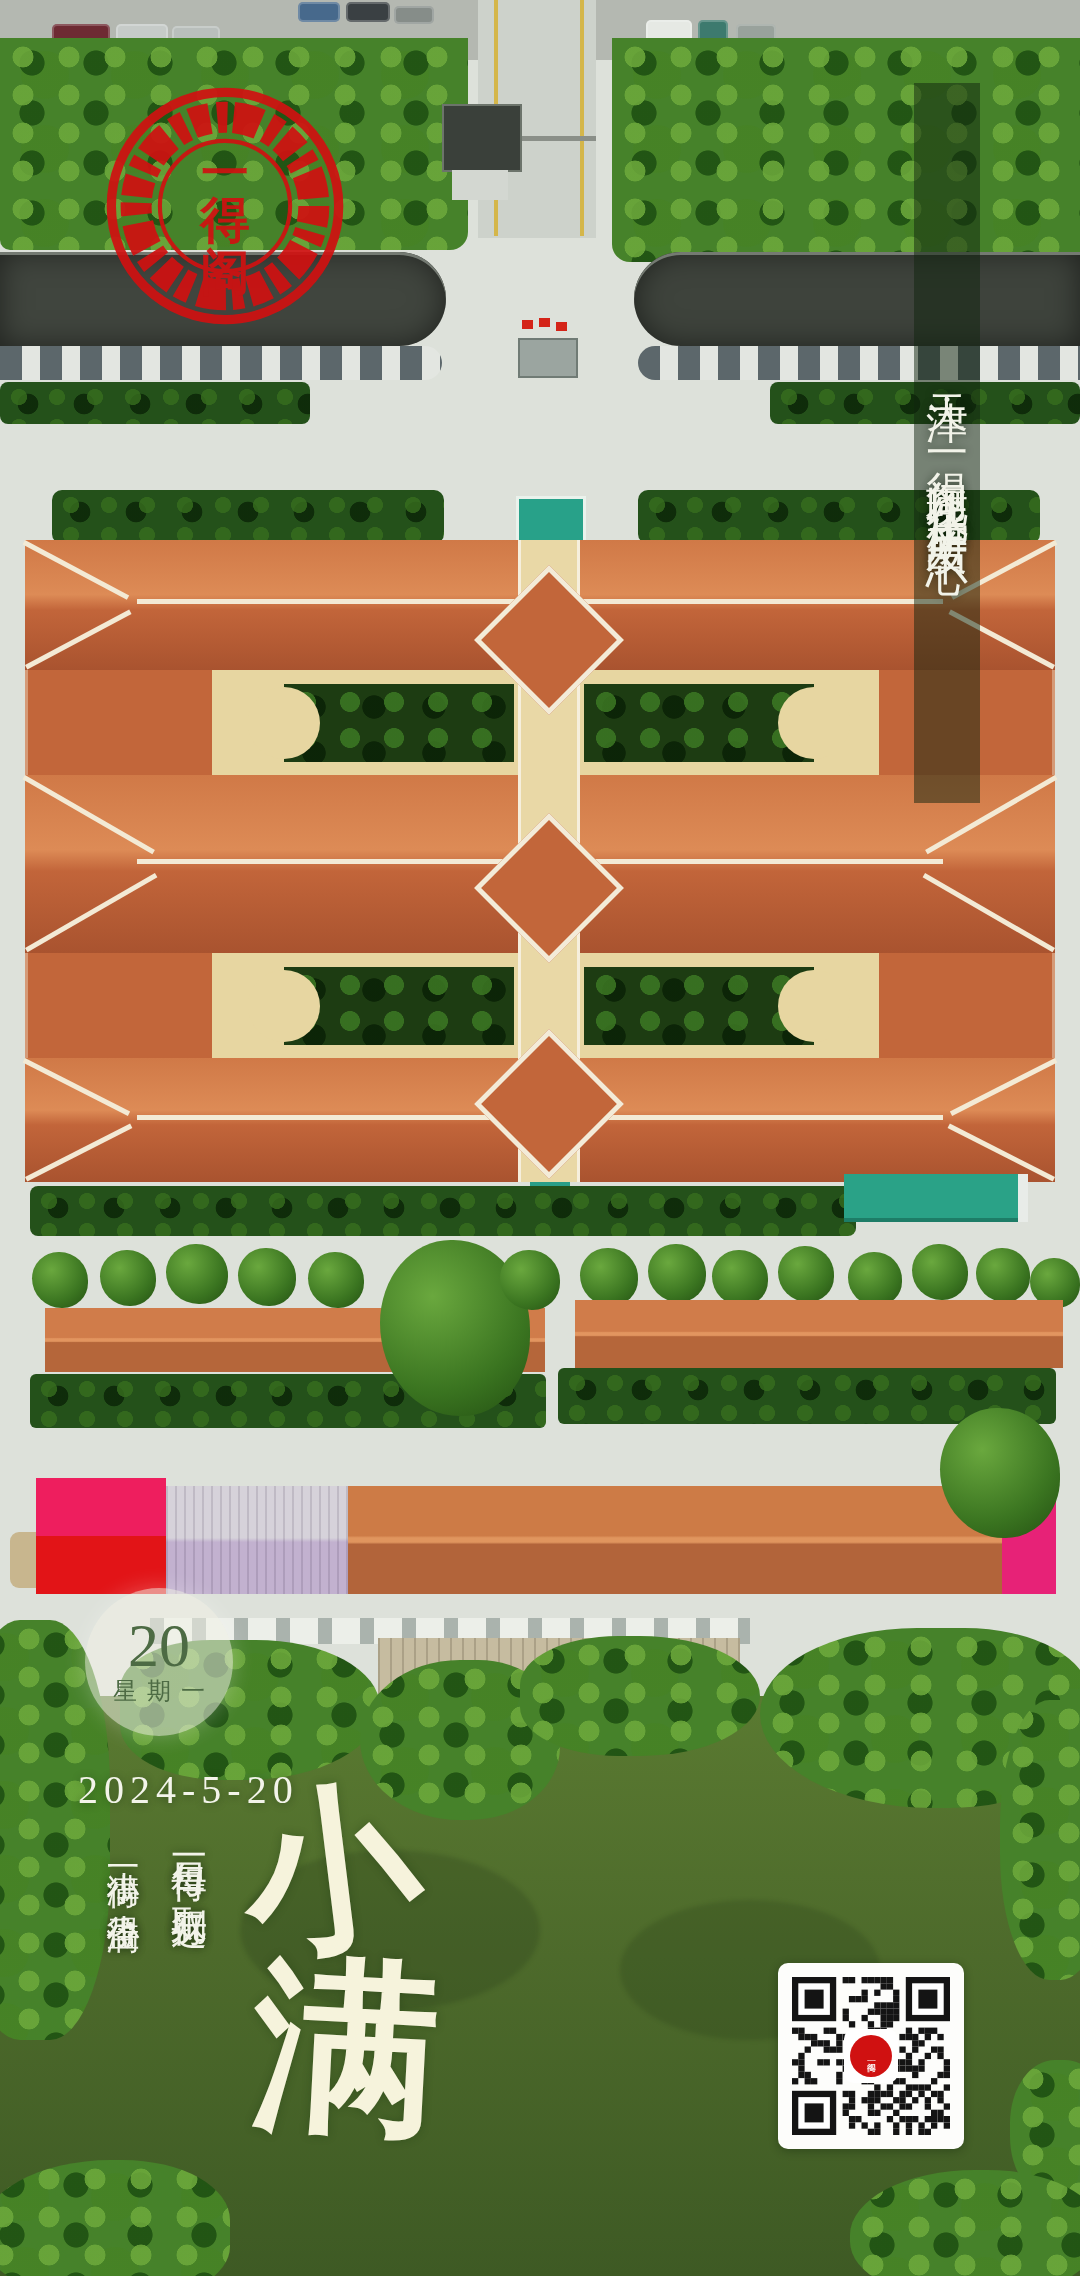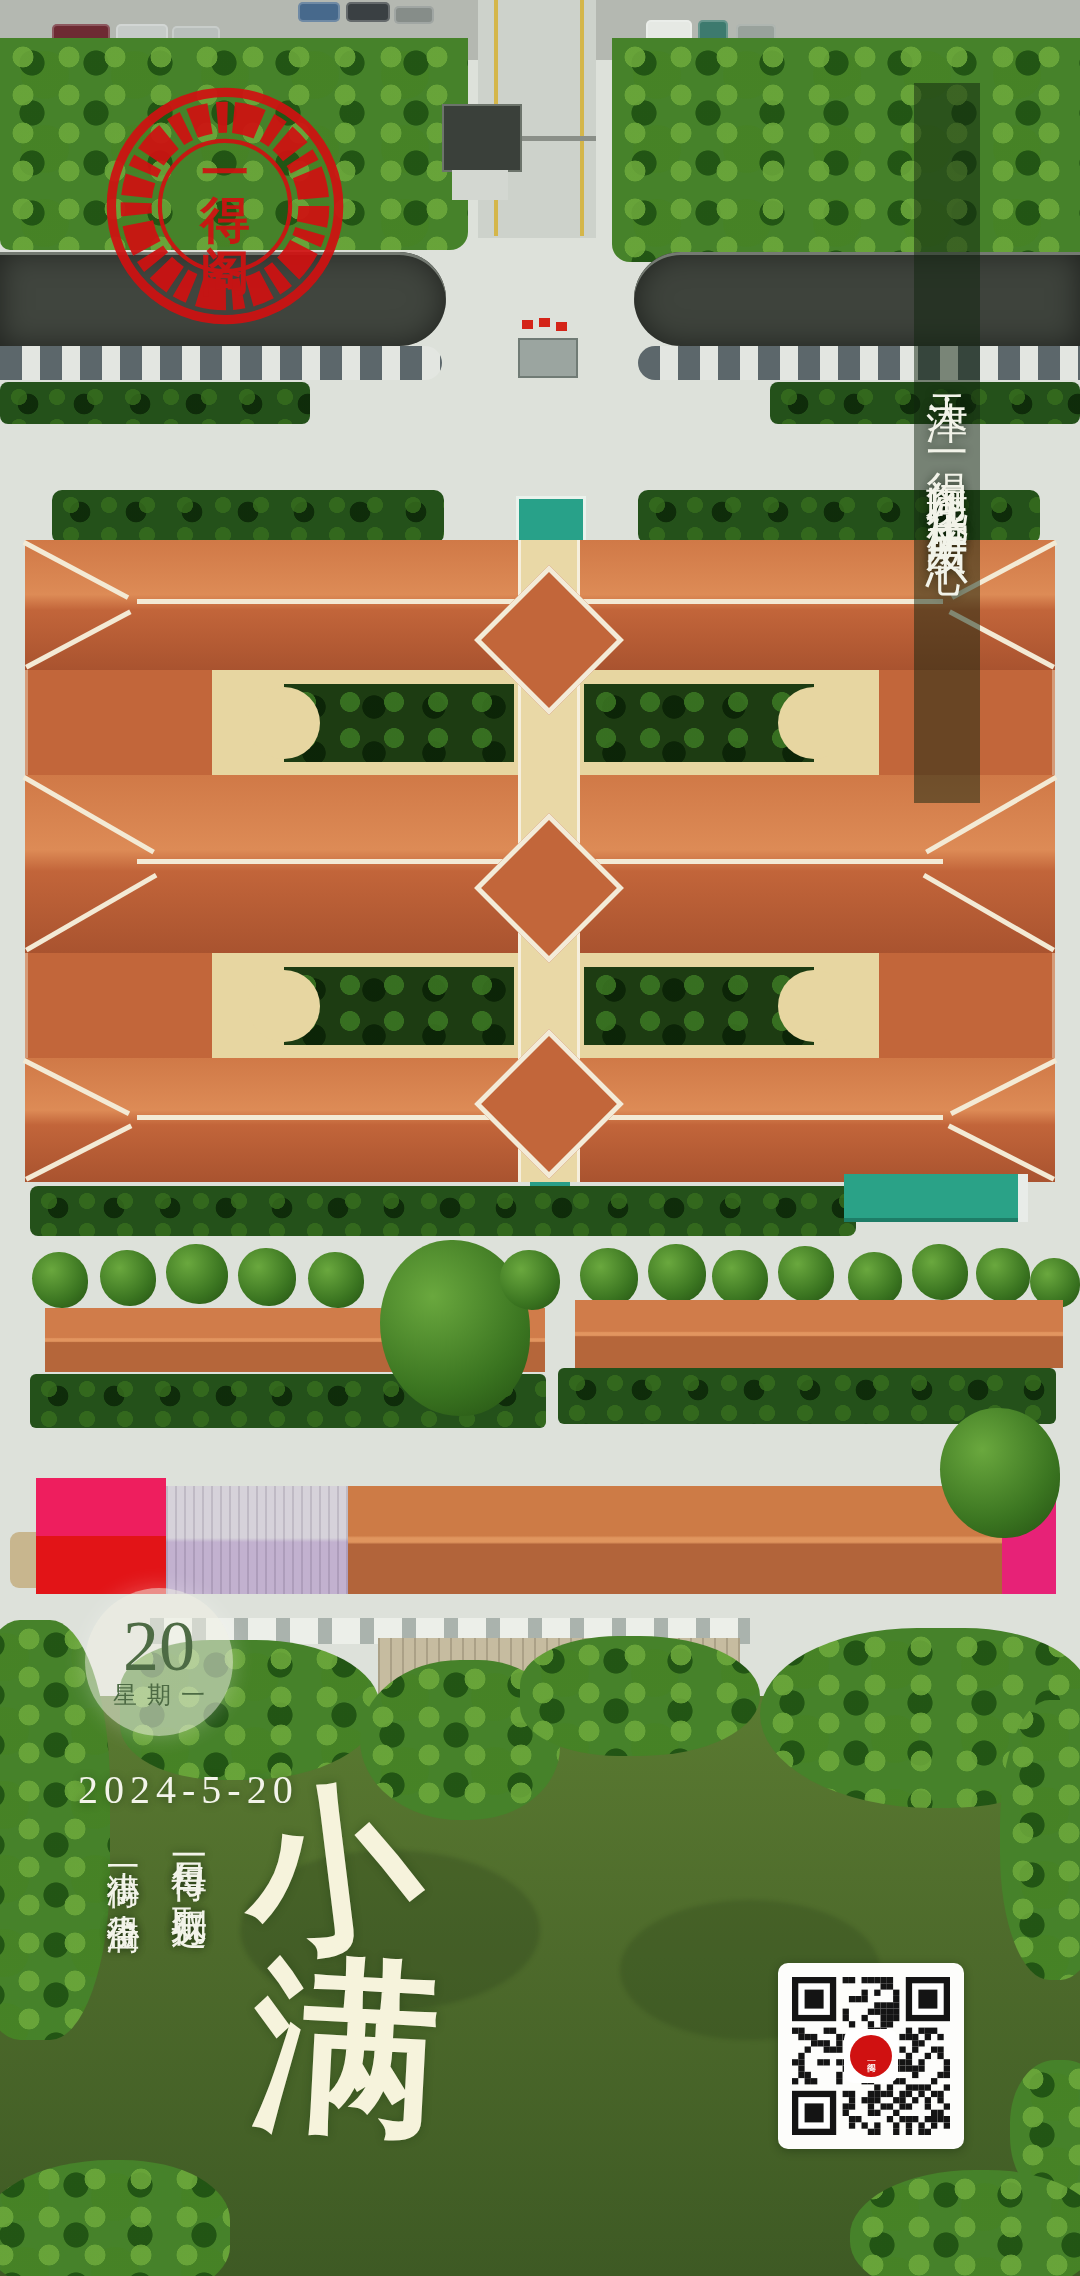--- a/index.html
+++ b/index.html
@@ -171,21 +171,21 @@
     <text x="120" y="104" text-anchor="middle" font-size="46" font-weight="bold" fill="#d01111" font-family="'Liberation Serif','DejaVu Serif',serif">一</text>
     <text x="120" y="150" text-anchor="middle" font-size="48" font-weight="bold" fill="#d01111" font-family="'Liberation Serif','DejaVu Serif',serif">得</text>
     <text x="120" y="200" text-anchor="middle" font-size="48" font-weight="bold" fill="#d01111" font-family="'Liberation Serif','DejaVu Serif',serif">阁</text>
   </svg>
 
   <div class="abs" style="left:914px;top:83px;width:66px;height:720px;background:rgba(16,36,14,.5);">
     <div class="vtext" style="position:absolute;left:0;top:8px;width:66px;height:706px;font-size:42px;line-height:66px;letter-spacing:8px;text-align:center;">天津·一得阁现代化生产研发中心</div>
   </div>
 
   <div class="abs" style="left:85px;top:1588px;width:148px;height:148px;border-radius:50%;background:rgba(242,243,232,.55);box-shadow:0 0 22px rgba(255,255,255,.25);display:flex;flex-direction:column;align-items:center;justify-content:center;">
-    <div style="font-size:72px;line-height:.92;color:#4d6b44;">20</div>
+    <div style="font-size:62px;line-height:.92;color:#4d6b44;">20</div>
     <div style="font-size:24px;letter-spacing:10px;padding-left:10px;color:#4d6b44;">星期一</div>
   </div>
 
   <div class="overlay-text abs" style="left:78px;top:1766px;font-size:40px;letter-spacing:6px;">2024-5-20</div>
 
   <div class="vtext abs" style="left:164px;top:1833px;height:360px;font-size:36px;letter-spacing:2px;">每日一得　取则行远</div>
   <div class="vtext abs" style="left:100px;top:1845px;height:340px;font-size:33px;letter-spacing:2px;">小满一得　小得盈满</div>
 
   <div class="abs" style="left:230px;top:1780px;width:260px;height:420px;">
     <div class="calli" style="left:14px;top:4px;font-size:176px;transform:rotate(-7deg);">小</div>

